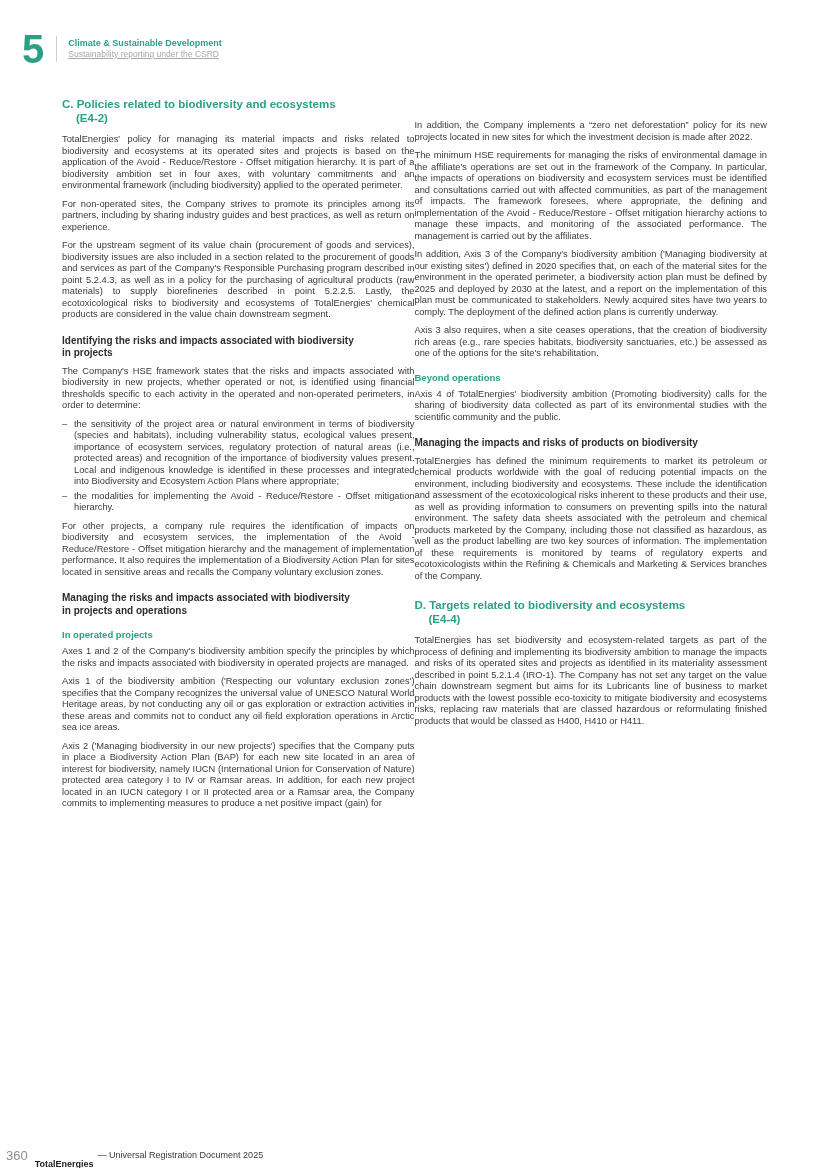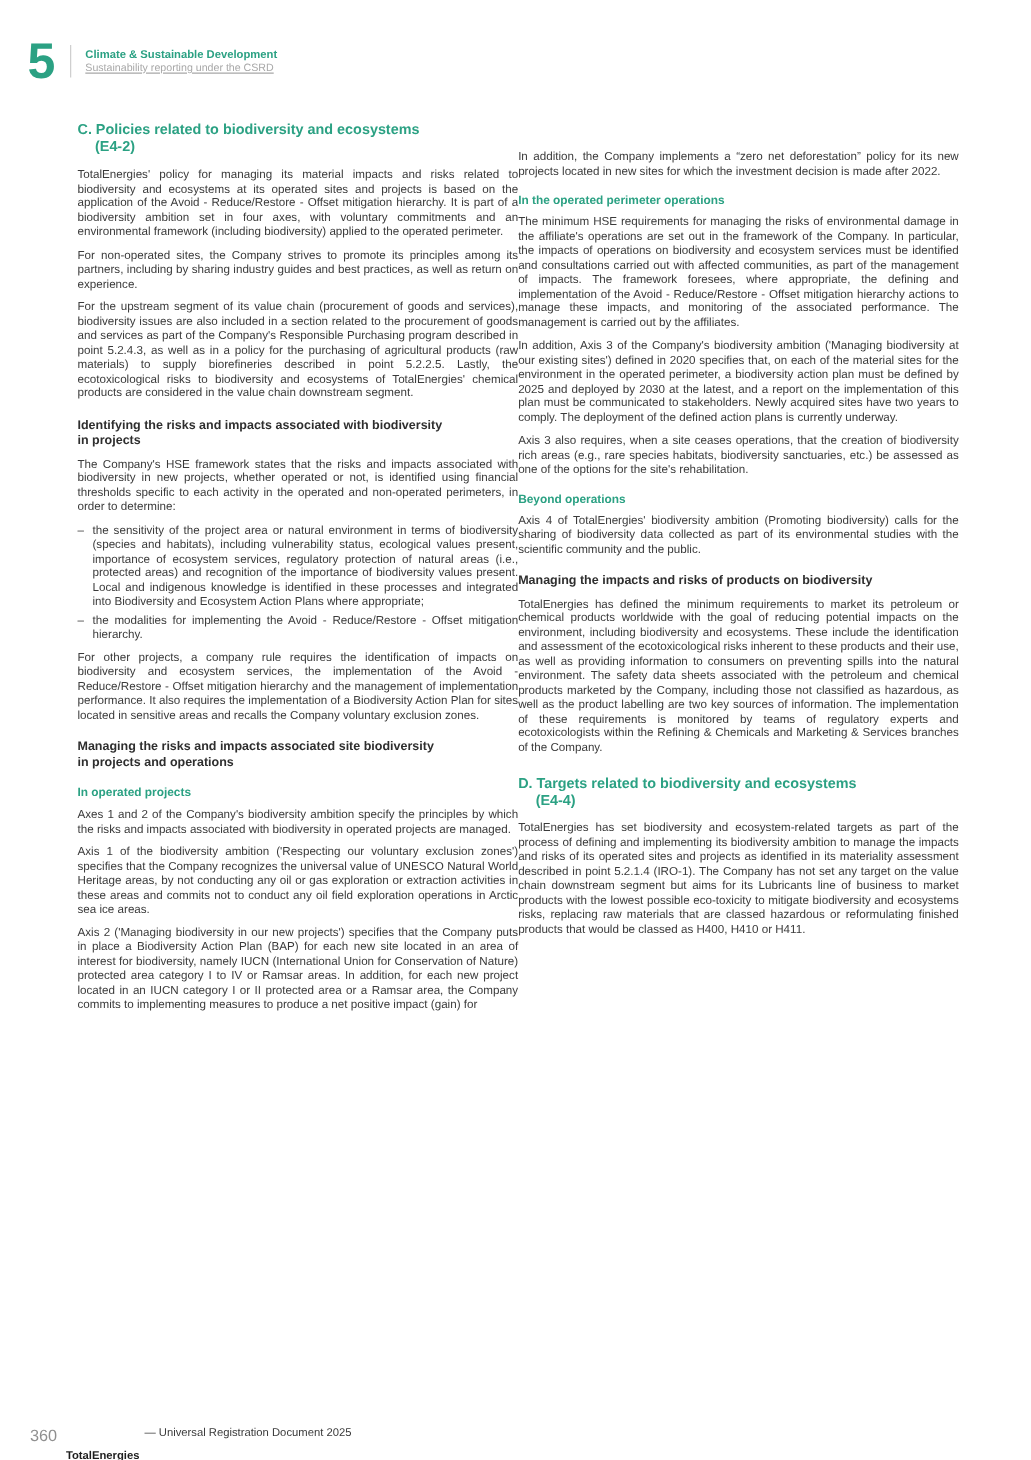--- a/index.html
+++ b/index.html
@@ -35,21 +35,21 @@
 
   h3.black-heading { font-size:10px; line-height:12.5px; color:#2e2e2e; font-weight:bold; text-align:left; margin:14px 0 6px 0; max-width:295px; }
 
   h4.teal-subheading { font-size:9.5px; line-height:12px; color:#2ba183; font-weight:bold; text-align:left; margin:12px 0 5px 0; }
 
   ul.dash-list { list-style:none; margin:0 0 7px 0; }
   ul.dash-list li { position:relative; padding-left:12px; margin-bottom:3px; }
   ul.dash-list li::before { content:"\2013"; position:absolute; left:0; top:0; }
 
   
-  .page-footer { position:absolute; left:24px; top:1141px; display:flex; align-items:flex-start; }
+  .page-footer { position:absolute; left:6px; top:1141px; display:flex; align-items:center; }
   .footer-page-number { font-size:13px; color:#8f8f8f; margin-right:7px; }
   .footer-brand { font-size:9px; font-weight:bold; color:#1d1d1d; margin-right:4px;margin-top:18px; }
   .footer-text { font-size:9px; color:#3a3a3a; }
 </style>
 </head>
 <body>
 
 <div class="page">
 
   <header class="page-header">
@@ -77,33 +77,32 @@
 
       <p class="body">The Company's HSE framework states that the risks and impacts associated with biodiversity in new projects, whether operated or not, is identified using financial thresholds specific to each activity in the operated and non-operated perimeters, in order to determine:</p>
 
       <ul class="dash-list">
         <li>the sensitivity of the project area or natural environment in terms of biodiversity (species and habitats), including vulnerability status, ecological values present, importance of ecosystem services, regulatory protection of natural areas (i.e., protected areas) and recognition of the importance of biodiversity values present. Local and indigenous knowledge is identified in these processes and integrated into Biodiversity and Ecosystem Action Plans where appropriate;</li>
         <li>the modalities for implementing the Avoid - Reduce/Restore - Offset mitigation hierarchy.</li>
       </ul>
 
       <p class="body">For other projects, a company rule requires the identification of impacts on biodiversity and ecosystem services, the implementation of the Avoid - Reduce/Restore - Offset mitigation hierarchy and the management of implementation performance. It also requires the implementation of a Biodiversity Action Plan for sites located in sensitive areas and recalls the Company voluntary exclusion zones.</p>
 
-      <h3 class="black-heading">Managing the risks and impacts associated site biodiversity in projects and operations</h3>
+      <h3 class="black-heading">Managing the risks and impacts associated with biodiversity in projects and operations</h3>
 
       <h4 class="teal-subheading">In operated projects</h4>
 
       <p class="body">Axes 1 and 2 of the Company's biodiversity ambition specify the principles by which the risks and impacts associated with biodiversity in operated projects are managed.</p>
       <p class="body">Axis 1 of the biodiversity ambition ('Respecting our voluntary exclusion zones') specifies that the Company recognizes the universal value of UNESCO Natural World Heritage areas, by not conducting any oil or gas exploration or extraction activities in these areas and commits not to conduct any oil field exploration operations in Arctic sea ice areas.</p>
       <p class="body">Axis 2 ('Managing biodiversity in our new projects') specifies that the Company puts in place a Biodiversity Action Plan (BAP) for each new site located in an area of interest for biodiversity, namely IUCN (International Union for Conservation of Nature) protected area category I to IV or Ramsar areas. In addition, for each new project located in an IUCN category I or II protected area or a Ramsar area, the Company commits to implementing measures to produce a net positive impact (gain) for</p>
     </section>
 
     <section class="col col-right">
       <p class="body">In addition, the Company implements a “zero net deforestation” policy for its new projects located in new sites for which the investment decision is made after 2022.</p>
 
-      <h4 class="teal-subheading">In the operated perimeter operations</h4>
 
       <p class="body">The minimum HSE requirements for managing the risks of environmental damage in the affiliate's operations are set out in the framework of the Company. In particular, the impacts of operations on biodiversity and ecosystem services must be identified and consultations carried out with affected communities, as part of the management of impacts. The framework foresees, where appropriate, the defining and implementation of the Avoid - Reduce/Restore - Offset mitigation hierarchy actions to manage these impacts, and monitoring of the associated performance. The management is carried out by the affiliates.</p>
       <p class="body">In addition, Axis 3 of the Company's biodiversity ambition ('Managing biodiversity at our existing sites') defined in 2020 specifies that, on each of the material sites for the environment in the operated perimeter, a biodiversity action plan must be defined by 2025 and deployed by 2030 at the latest, and a report on the implementation of this plan must be communicated to stakeholders. Newly acquired sites have two years to comply. The deployment of the defined action plans is currently underway.</p>
       <p class="body">Axis 3 also requires, when a site ceases operations, that the creation of biodiversity rich areas (e.g., rare species habitats, biodiversity sanctuaries, etc.) be assessed as one of the options for the site's rehabilitation.</p>
 
       <h4 class="teal-subheading">Beyond operations</h4>
 
       <p class="body">Axis 4 of TotalEnergies' biodiversity ambition (Promoting biodiversity) calls for the sharing of biodiversity data collected as part of its environmental studies with the scientific community and the public.</p>
 
       <h3 class="black-heading">Managing the impacts and risks of products on biodiversity</h3>

